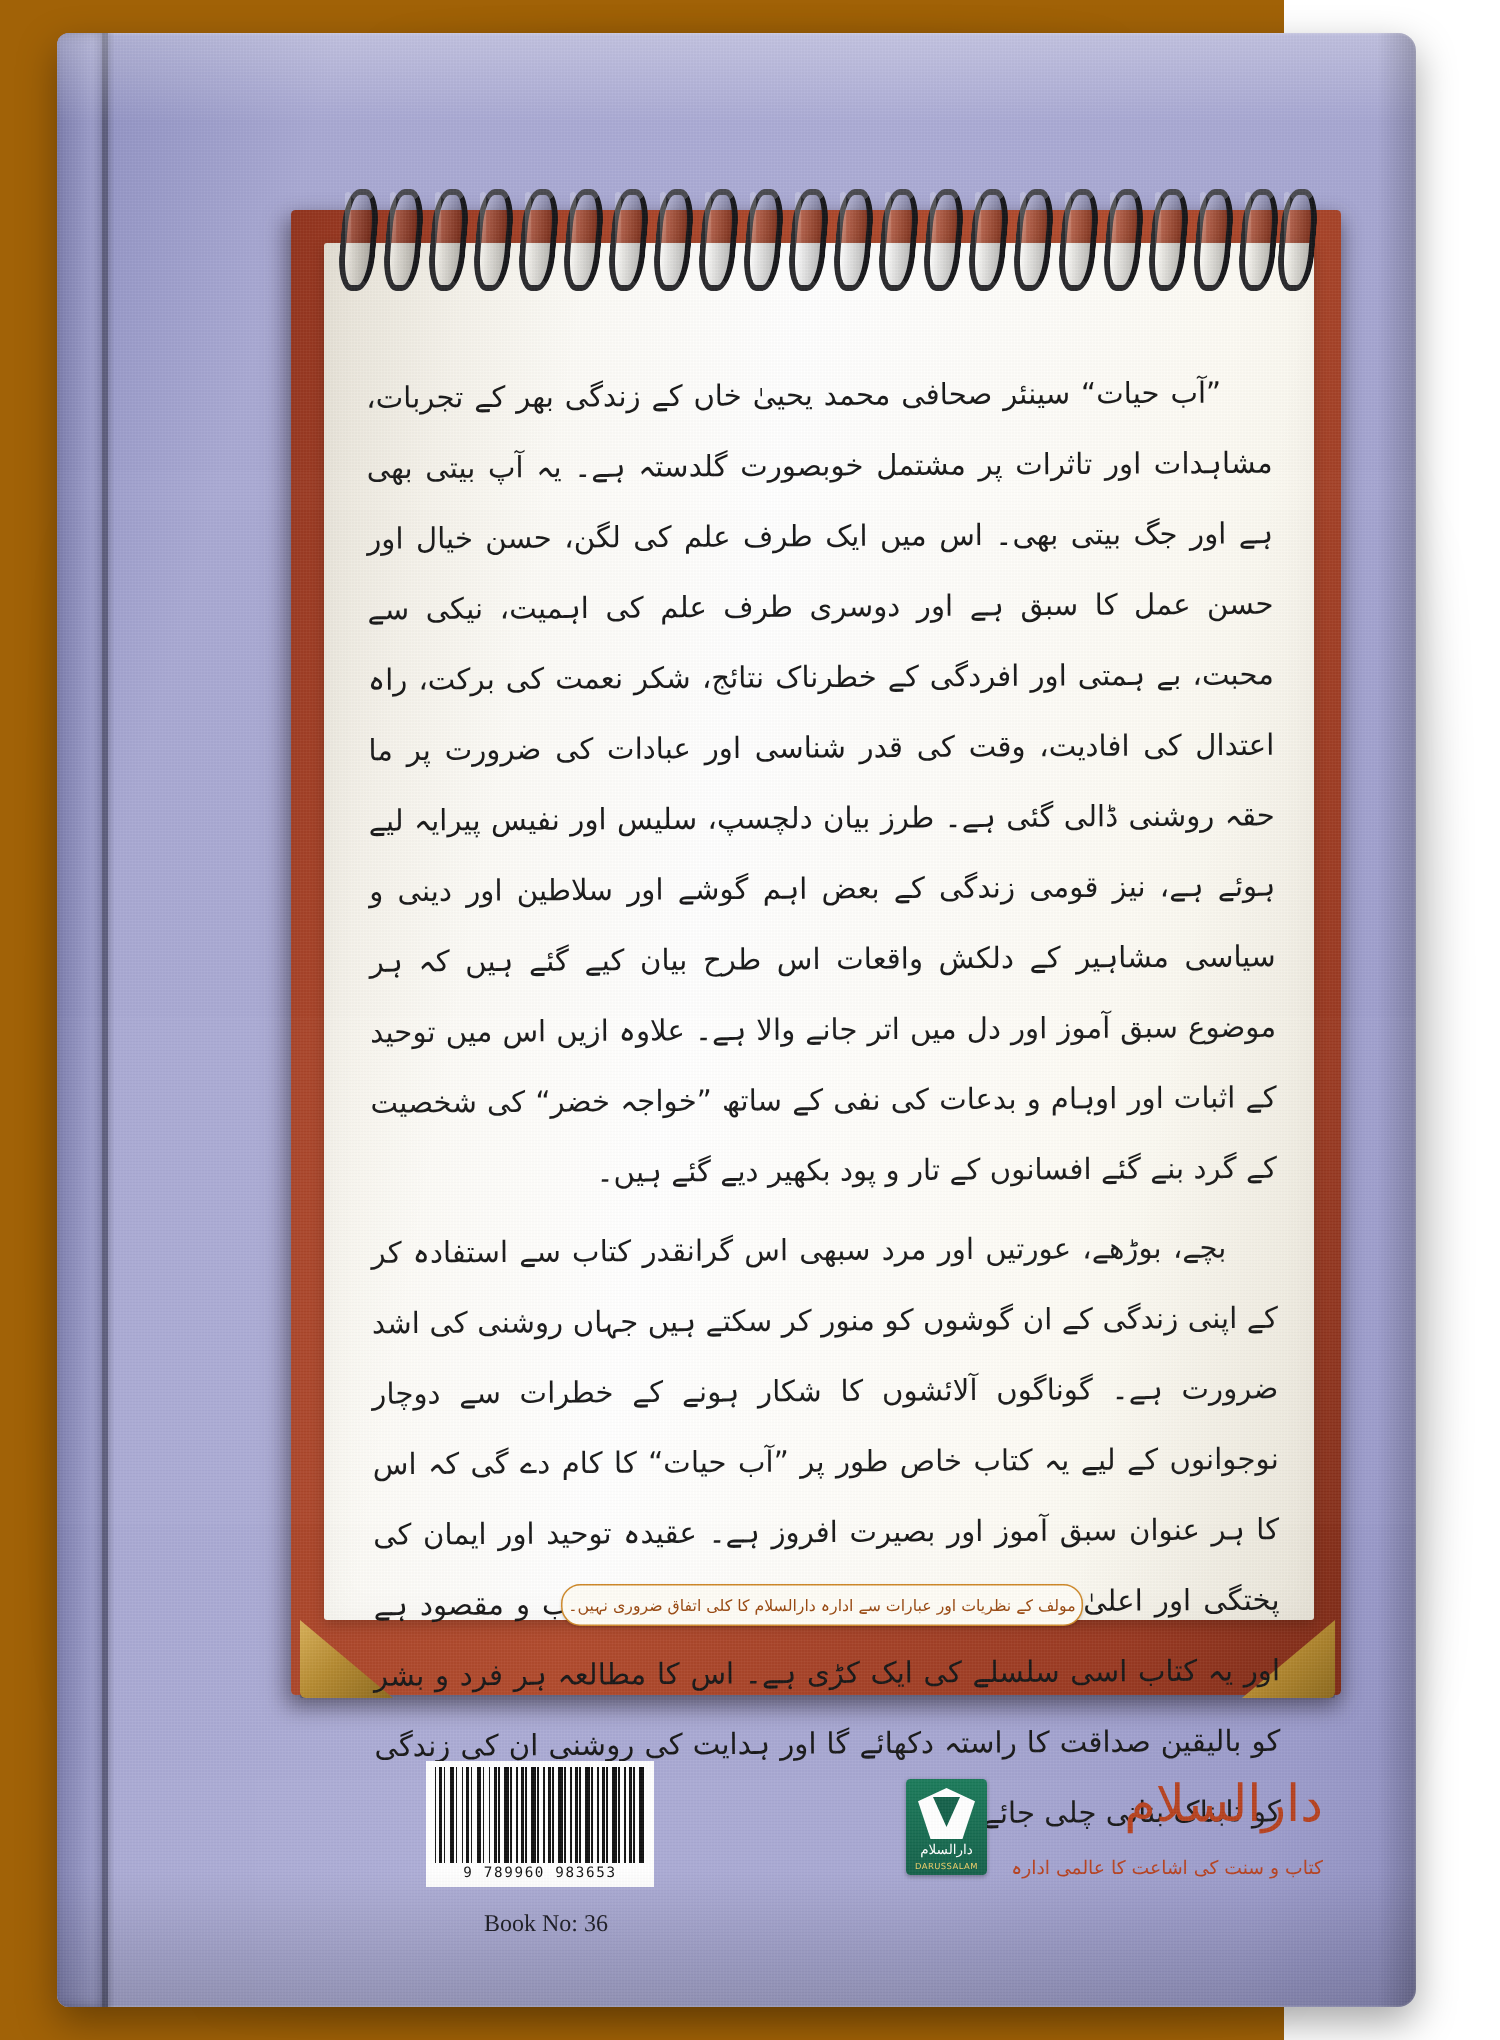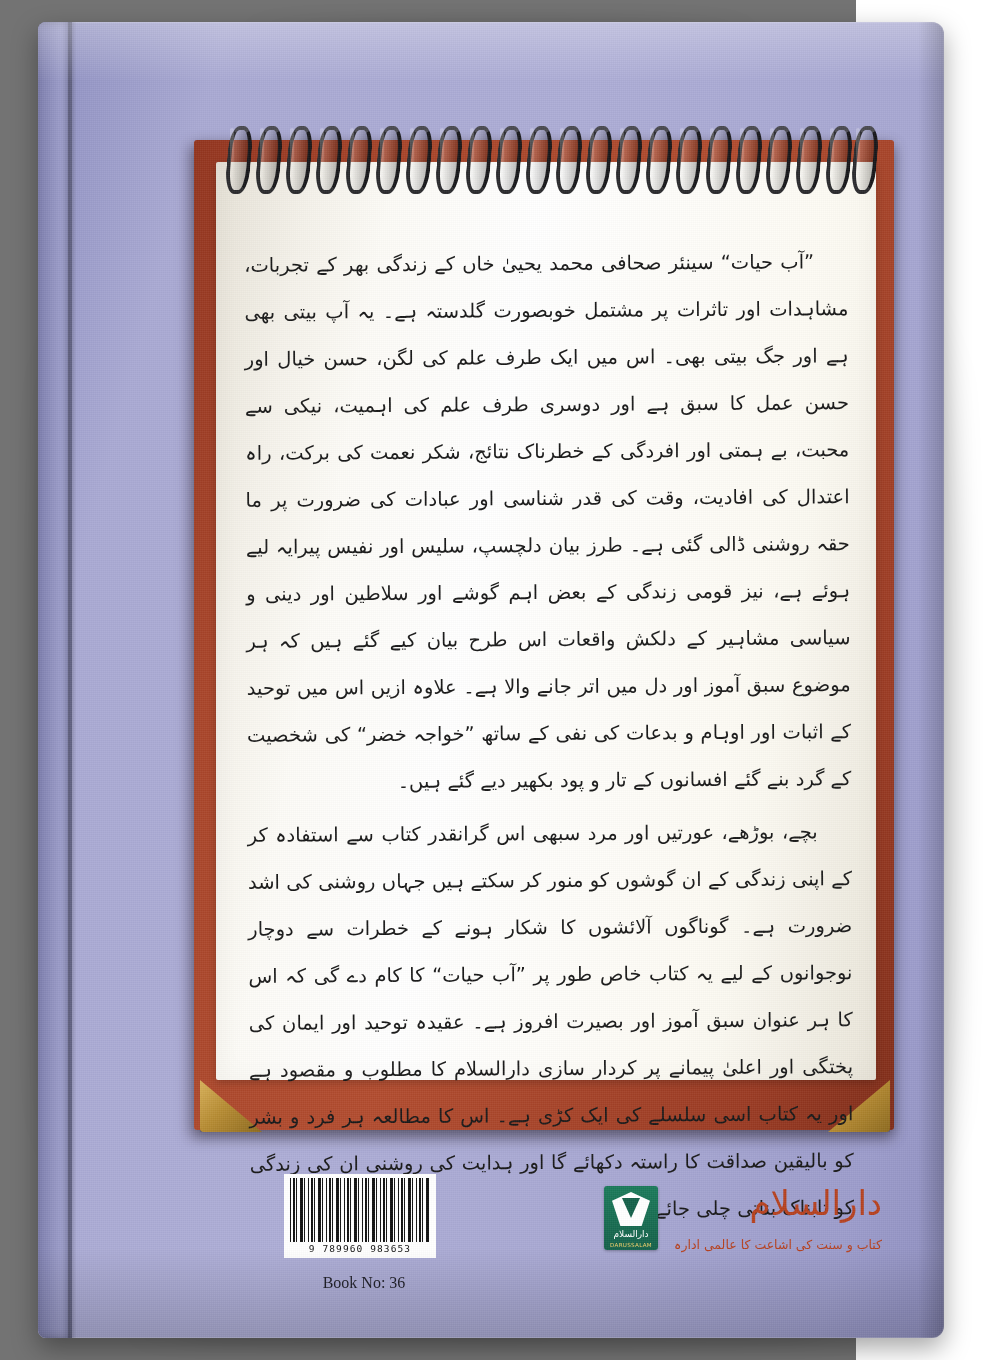--- a/index.html
+++ b/index.html
@@ -11,21 +11,21 @@
     width: 1000px;
     height: 1360px;
     overflow: hidden;
     font-family: "DejaVu Sans", sans-serif;
   }
 
   #stage {
     position: relative;
     width: 856px;
     height: 1360px;
-    background: #737373;
+    background: #a16207;
   }
 
   
   .book-shadow {
     position: absolute;
     left: 30px;
     top: 16px;
     width: 940px;
     height: 1330px;
     border-radius: 14px;
@@ -474,20 +474,23 @@
           <i></i>
           <b></b>
         </div>
     </div>
 
     <div class="text-block perspective">
       <p>”آب حیات“ سینئر صحافی محمد یحییٰ خاں کے زندگی بھر کے تجربات، مشاہدات اور تاثرات پر مشتمل خوبصورت گلدستہ ہے۔ یہ آپ بیتی بھی ہے اور جگ بیتی بھی۔ اس میں ایک طرف علم کی لگن، حسن خیال اور حسن عمل کا سبق ہے اور دوسری طرف علم کی اہمیت، نیکی سے محبت، بے ہمتی اور افردگی کے خطرناک نتائج، شکر نعمت کی برکت، راہ اعتدال کی افادیت، وقت کی قدر شناسی اور عبادات کی ضرورت پر ما حقہ روشنی ڈالی گئی ہے۔ طرز بیان دلچسپ، سلیس اور نفیس پیرایہ لیے ہوئے ہے، نیز قومی زندگی کے بعض اہم گوشے اور سلاطین اور دینی و سیاسی مشاہیر کے دلکش واقعات اس طرح بیان کیے گئے ہیں کہ ہر موضوع سبق آموز اور دل میں اتر جانے والا ہے۔ علاوہ ازیں اس میں توحید کے اثبات اور اوہام و بدعات کی نفی کے ساتھ ”خواجہ خضر“ کی شخصیت کے گرد بنے گئے افسانوں کے تار و پود بکھیر دیے گئے ہیں۔</p>
       <p>بچے، بوڑھے، عورتیں اور مرد سبھی اس گرانقدر کتاب سے استفادہ کر کے اپنی زندگی کے ان گوشوں کو منور کر سکتے ہیں جہاں روشنی کی اشد ضرورت ہے۔ گوناگوں آلائشوں کا شکار ہونے کے خطرات سے دوچار نوجوانوں کے لیے یہ کتاب خاص طور پر ”آب حیات“ کا کام دے گی کہ اس کا ہر عنوان سبق آموز اور بصیرت افروز ہے۔ عقیدہ توحید اور ایمان کی پختگی اور اعلیٰ پیمانے پر کردار سازی دارالسلام کا مطلوب و مقصود ہے اور یہ کتاب اسی سلسلے کی ایک کڑی ہے۔ اس کا مطالعہ ہر فرد و بشر کو بالیقین صداقت کا راستہ دکھائے گا اور ہدایت کی روشنی ان کی زندگی کو تابناک بناتی چلی جائے گی!</p>
     </div>
 
+    <div class="disclaimer">
+      <span>مولف کے نظریات اور عبارات سے ادارہ دارالسلام کا کلی اتفاق ضروری نہیں۔</span>
+    </div>
 
     <div class="isbn-text">ISBN: 9960-9836-5-X</div>
     <div class="barcode">
       <div class="bars"></div>
       <div class="barcode-num">9 789960 983653</div>
     </div>
     <div class="book-no">Book No: 36</div>
 
     <div class="pub-badge">
       <div class="mark"></div>

